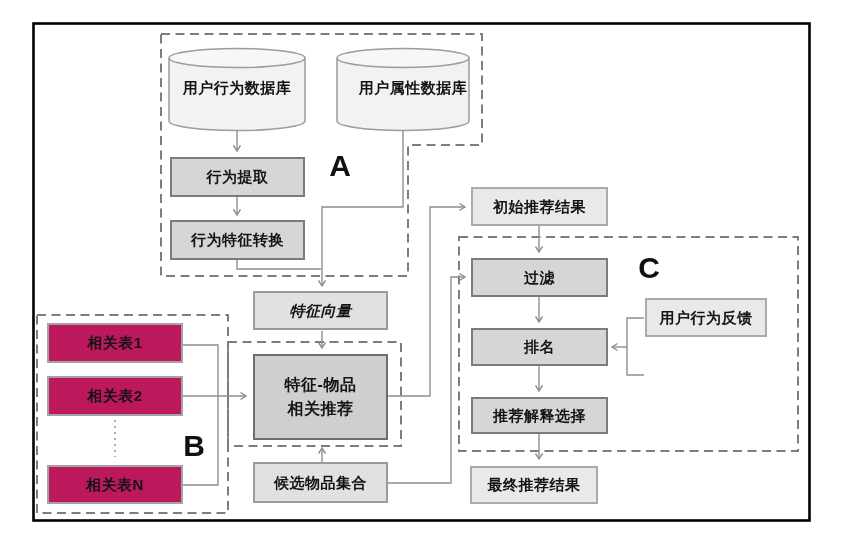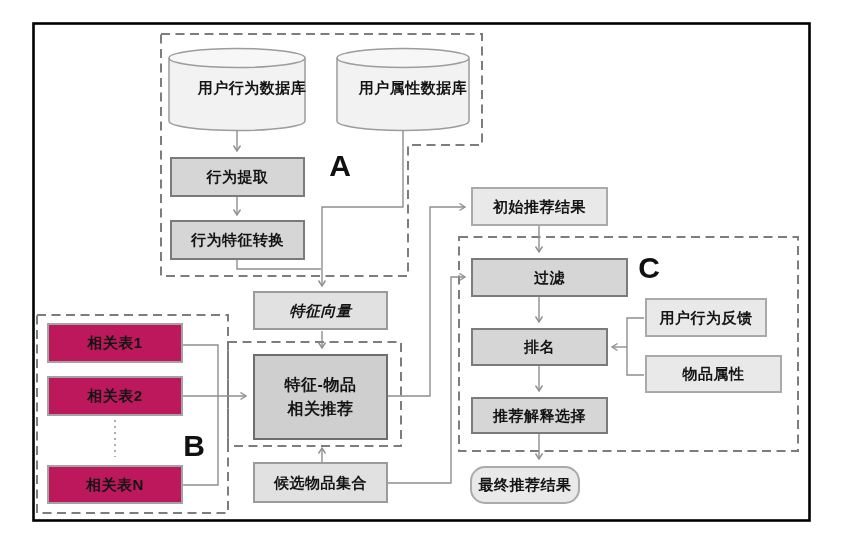--- a/index.html
+++ b/index.html
@@ -65,21 +65,21 @@
       <path d="M539,226 V252" marker-end="url(#arw)"></path>
       <path d="M539,297 V322" marker-end="url(#arw)"></path>
       <path d="M539,366 V391" marker-end="url(#arw)"></path>
       <path d="M539,434 V459" marker-end="url(#arw)"></path>
       <path d="M644,318 H627 V375 H644"></path>
       <path d="M627,347 H612" marker-end="url(#arw)"></path>
     </g>
     <path d="M115,420 V457" fill="none" stroke="#a5a5a5" stroke-width="1.8" stroke-dasharray="2 4"></path>
   </svg>
 
-  <div class="dbtext" style="left:171px;top:75px;width:132px;height:26px;padding-left:15px;">用户行为数据库</div>
+  <div class="dbtext" style="left:171px;top:75px;width:132px;height:26px;">用户行为数据库</div>
   <div class="dbtext" style="left:339px;top:75px;width:148px;height:26px;">用户属性数据库</div>
 
   <div class="glabel" style="left:318px;top:146px;width:44px;height:40px;">A</div>
   <div class="glabel" style="left:173px;top:425px;width:42px;height:42px;">B</div>
   <div class="glabel" style="left:628px;top:247px;width:42px;height:42px;">C</div>
 
   <div class="node process" style="left:170px;top:157px;width:135px;height:40px;">行为提取</div>
   <div class="node process" style="left:170px;top:220px;width:135px;height:40px;">行为特征转换</div>
   <div class="node vec" style="left:253px;top:291px;width:135px;height:39px;font-style:italic;">特征向量</div>
 
@@ -88,21 +88,20 @@
     <span>相关推荐</span>
   </div>
 
   <div class="node vec" style="left:253px;top:462px;width:135px;height:41px;">候选物品集合</div>
 
   <div class="node table" style="left:47px;top:323px;width:136px;height:40px;">相关表1</div>
   <div class="node table" style="left:47px;top:376px;width:136px;height:40px;">相关表2</div>
   <div class="node table" style="left:47px;top:465px;width:136px;height:39px;">相关表N</div>
 
   <div class="node io" style="left:471px;top:187px;width:137px;height:39px;">初始推荐结果</div>
-  <div class="node process" style="left:471px;top:258px;width:157px;height:39px;">过滤</div>
+  <div class="node process" style="left:471px;top:258px;width:137px;height:39px;">过滤</div>
   <div class="node process" style="left:471px;top:328px;width:137px;height:38px;">排名</div>
   <div class="node process" style="left:471px;top:397px;width:137px;height:37px;">推荐解释选择</div>
-  <div class="node io" style="left:470px;top:466px;width:110px;height:38px;border-radius:15px;">最终推荐结果</div>
+  <div class="node io" style="left:470px;top:466px;width:128px;height:38px;">最终推荐结果</div>
 
   <div class="node io" style="left:645px;top:298px;width:122px;height:39px;">用户行为反馈</div>
-  <div class="node io" style="left:645px;top:355px;width:137px;height:38px;">物品属性</div>
 
 </div>
 
 </body></html>

